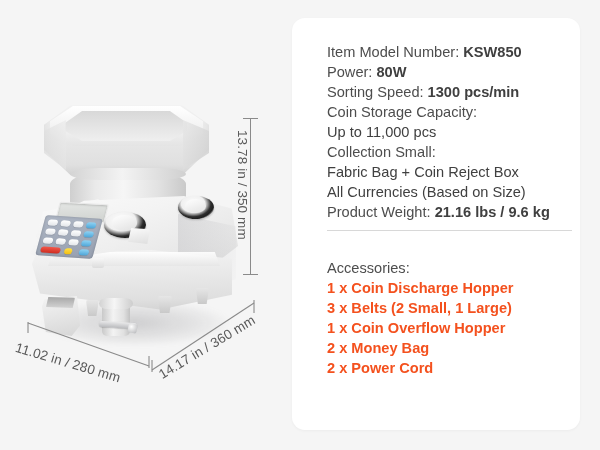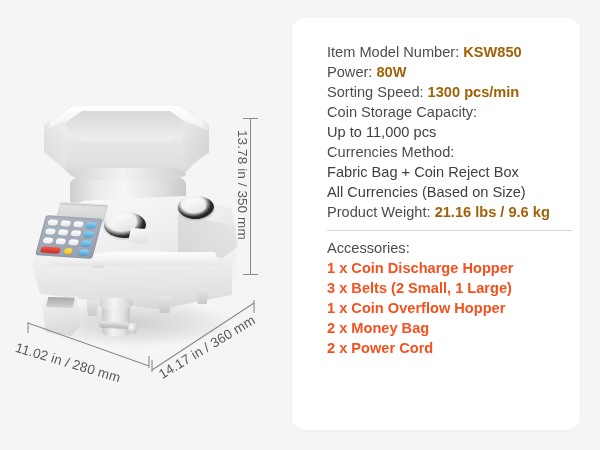--- a/index.html
+++ b/index.html
@@ -210,26 +210,26 @@
   
   .spec-card{
     position:absolute;left:292px;top:18px;width:288px;height:412px;
     background:#ffffff;border-radius:13px;
     box-shadow:0 1px 3px rgba(0,0,0,0.04);
   }
   .spec-body{position:absolute;left:35px;top:24px;width:250px;}
   .spec-line{
     font-size:14.6px;line-height:20px;color:#4d4d4d;white-space:nowrap;
   }
-  .spec-line .val{color:#a16207;font-weight:bold;text-align:right;}
+  .spec-line .val{color:#404040;font-weight:bold;text-align:right;}
   .spec-line.accent{color:#404040;font-weight:normal;}
   .divider{
     position:absolute;left:35px;top:212px;width:245px;height:1px;background:#d8d8d8;
   }
-  .acc-body{position:absolute;left:35px;top:220px;width:250px;}
+  .acc-body{position:absolute;left:35px;top:240px;width:250px;}
   .acc-head{font-size:14.6px;line-height:20px;color:#4d4d4d;}
   .acc-item{font-size:14.6px;line-height:20px;color:#f4511e;font-weight:bold;white-space:nowrap;}
 </style>
 </head>
 <body>
 
 <div class="stage">
 
   <div class="photo-area">
 
@@ -310,21 +310,21 @@
     <div class="dim-label lbl-depth">14.17 in / 360 mm</div>
   </div>
 
   <div class="spec-card">
     <div class="spec-body" id="spec-list">
         <div class="spec-line"><span>Item Model Number: </span><span class="val">KSW850</span></div>
         <div class="spec-line"><span>Power: </span><span class="val">80W</span></div>
         <div class="spec-line"><span>Sorting Speed: </span><span class="val">1300 pcs/min</span></div>
         <div class="spec-line">Coin Storage Capacity:</div>
         <div class="spec-line accent">Up to 11,000 pcs</div>
-        <div class="spec-line">Currencies Method:</div>
+        <div class="spec-line">Collection Small:</div>
         <div class="spec-line accent">Fabric Bag + Coin Reject Box</div>
         <div class="spec-line accent">All Currencies (Based on Size)</div>
         <div class="spec-line"><span>Product Weight: </span><span class="val">21.16 lbs / 9.6 kg</span></div>
       </div>
     <div class="divider"></div>
     <div class="acc-body">
       <div class="acc-head">Accessories:</div>
       <div id="acc-list">
           <div class="acc-item">1 x Coin Discharge Hopper</div>
           <div class="acc-item">3 x Belts (2 Small, 1 Large)</div>

